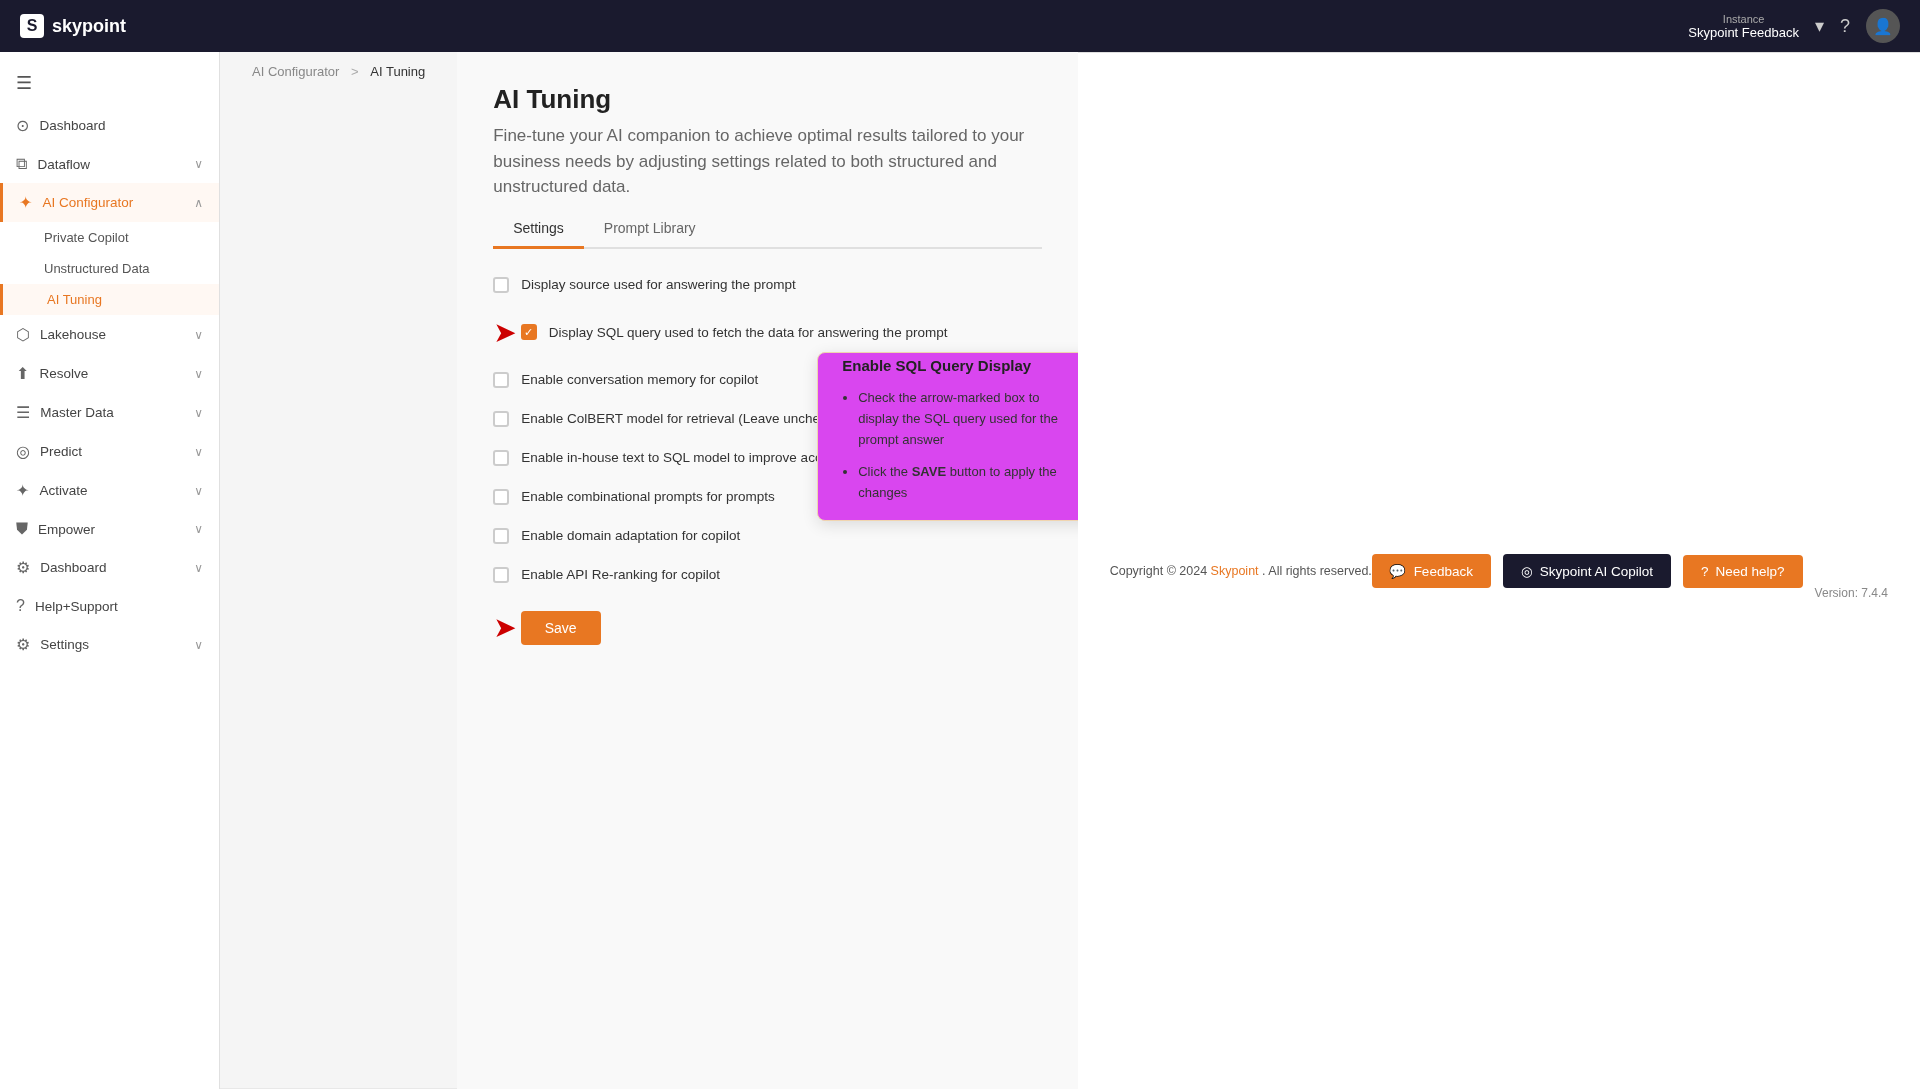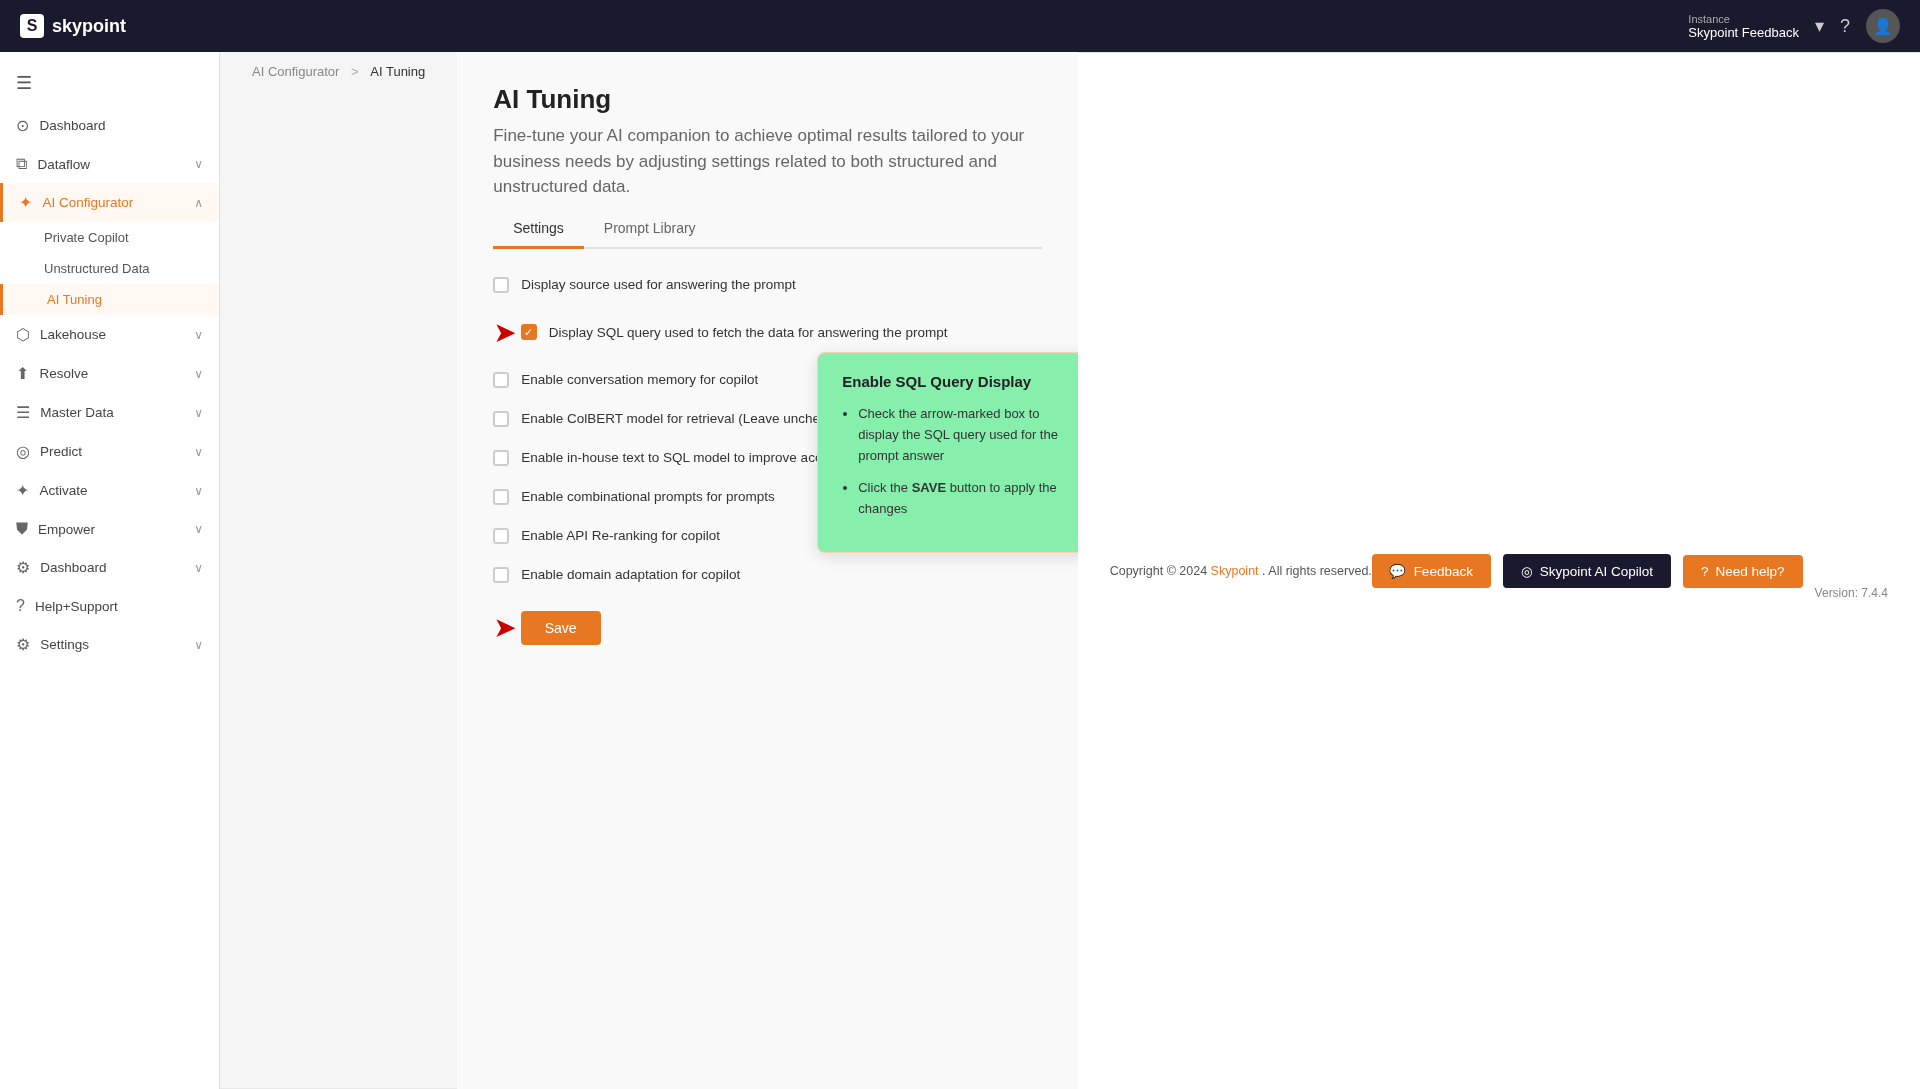--- a/index.html
+++ b/index.html
@@ -12,21 +12,21 @@
       display: flex;
       align-items: center;
       justify-content: space-between;
       padding: 0 20px;
       flex-shrink: 0;
     }
     .topbar-left { display: flex; align-items: center; gap: 12px; }
     .topbar-logo { color: #fff; font-size: 18px; font-weight: bold; display: flex; align-items: center; gap: 8px; }
     .logo-s { background: #fff; color: #1a1a2e; border-radius: 4px; width: 24px; height: 24px; display: flex; align-items: center; justify-content: center; font-weight: 900; font-size: 16px; }
     .topbar-right { display: flex; align-items: center; gap: 16px; color: #ccc; }
-    .instance-info { text-align: left; }
+    .instance-info { text-align: center; }
     .instance-label { font-size: 11px; color: #aaa; }
     .instance-name { font-size: 13px; color: #fff; font-weight: 500; }
     .topbar-icon { color: #ccc; cursor: pointer; font-size: 18px; }
     .avatar { width: 34px; height: 34px; border-radius: 50%; background: #555; display: flex; align-items: center; justify-content: center; color: #fff; font-size: 16px; cursor: pointer; }
 
     
     .main-layout { display: flex; flex: 1; overflow: hidden; }
 
     
     .sidebar {
@@ -123,24 +123,24 @@
       display: inline-block;
       margin-right: 4px;
     }
     .arrow-row { display: flex; align-items: center; }
 
     
     .tooltip-popup {
       position: absolute;
       left: 360px;
       top: 300px;
-      background: #86efac;
+      background: #d946ef;
       border: 1px solid #f0d5b0;
       border-radius: 8px;
-      padding: 20px 24px;
+      padding: 4px 24px;
       width: 290px;
       box-shadow: 0 4px 16px rgba(0,0,0,0.12);
       z-index: 100;
     }
     .tooltip-title { font-size: 15px; font-weight: 700; color: #222; margin-bottom: 14px; }
     .tooltip-list { padding-left: 16px; }
     .tooltip-list li { font-size: 13px; color: #333; line-height: 1.6; margin-bottom: 12px; }
     .tooltip-list li strong { font-weight: 700; }
 
     
@@ -349,26 +349,26 @@
           <span>Enable in-house text to SQL model to improve accuracy for structured prompts</span>
         </div>
 
         <div class="checkbox-row">
           <div class="checkbox-input"></div>
           <span>Enable combinational prompts for prompts</span>
         </div>
 
         <div class="checkbox-row">
           <div class="checkbox-input"></div>
+          <span>Enable domain adaptation for copilot</span>
+        </div>
+
+        <div class="checkbox-row">
+          <div class="checkbox-input"></div>
           <span>Enable API Re-ranking for copilot</span>
-        </div>
-
-        <div class="checkbox-row">
-          <div class="checkbox-input"></div>
-          <span>Enable domain adaptation for copilot</span>
         </div>
 
       </div>
 
       <div class="arrow-row">
         <span class="red-arrow">➤</span>
         <button class="save-btn">Save</button>
       </div>
 
       <div class="tooltip-popup">

